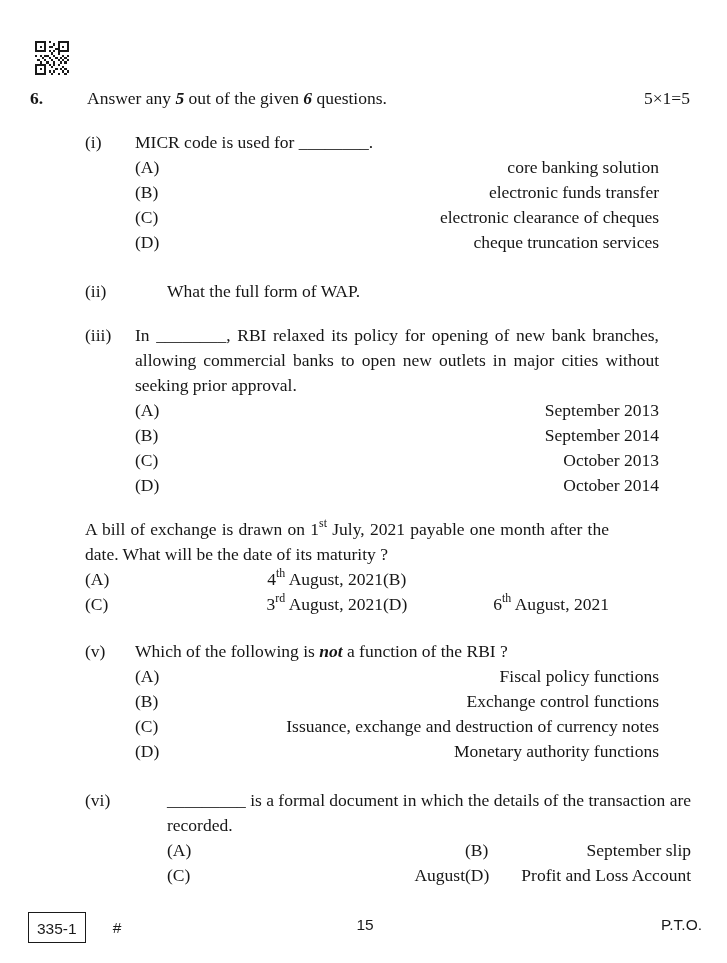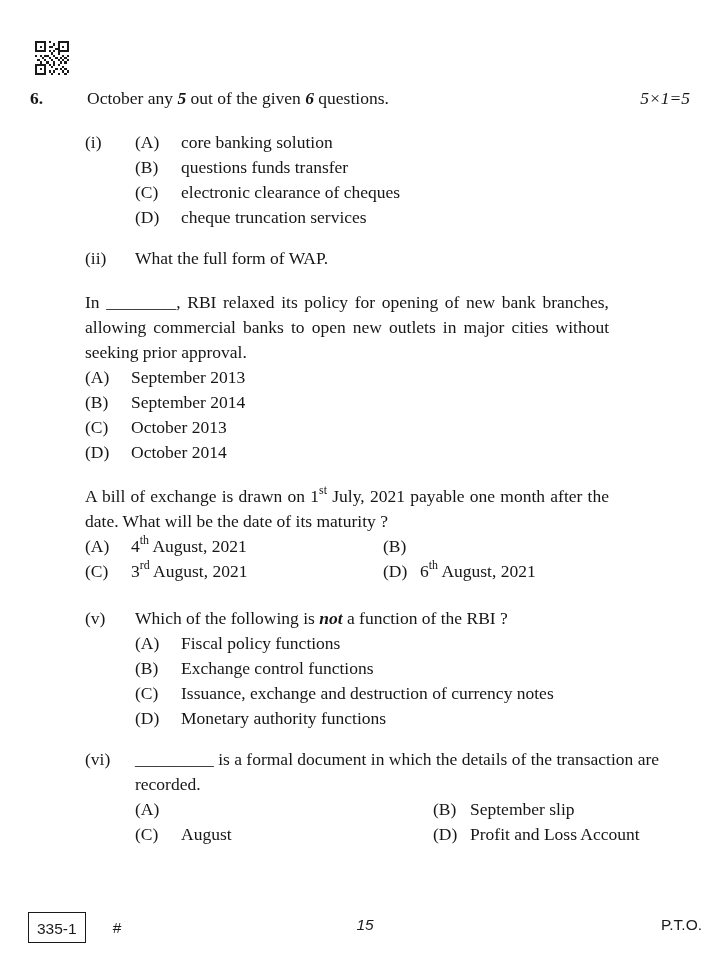--- a/index.html
+++ b/index.html
@@ -34,21 +34,20 @@
     display: flex;
     margin: 0 37px 0 30px;
   }
   .q6-num {
     width: 57px;
     font-weight: bold;
     flex: none;
   }
   .marks {
     margin-left: auto;
-    font-style: italic;
   }
   .q {
     display: flex;
     margin-left: 85px;
   }
   .q-label {
     width: 50px;
     flex: none;
   }
   .q-body {
@@ -60,21 +59,21 @@
     text-align: justify;
   }
   .opt {
     display: flex;
     line-height: 25px;
   }
   .opt-letter {
     width: 46px;
     flex: none;
   }
-  .opt-text { flex: 1; }
+  .opt-text { flex: 1; text-align: right; }
   .opts-grid {
     display: grid;
     grid-template-columns: 298px 226px;
   }
   .opt-right .opt-letter { width: 37px; }
   .seg-bi { font-weight: bold; font-style: italic; }
   sup {
     font-size: 68%;
     line-height: 0;
     position: relative;
@@ -103,29 +102,28 @@
   .code-box {
     border: 1.7px solid #1a1a1a;
     padding: 4px 8px 1px 8px;
   }
   .f-center {
     position: absolute;
     left: 0;
     right: 0;
     top: 1px;
     text-align: center;
-    font-style: italic;
   }
   .f-right {
     position: absolute;
     right: 0;
     top: 1px;
   }
   .mt19 { margin-top: 19px; }
-  .mt20 { margin-top: 16px; }
+  .mt20 { margin-top: 24px; gap: 32px; }
   .mt22 { margin-top: 22px; }
 </style>
 </head>
 <body>
 
 <div class="page">
 
   <svg class="qr" viewBox="0 0 15 15" shape-rendering="crispEdges" aria-hidden="true">
     <g fill="#1a1a1a">
       <rect x="0" y="0" width="5" height="5"></rect>
@@ -188,54 +186,56 @@
       <rect x="7" y="14" width="1" height="1"></rect>
         <rect x="10" y="14" width="1" height="1"></rect>
         <rect x="13" y="14" width="1" height="1"></rect>
     </g>
   </svg>
 
   <div class="content">
 
     <div class="header-row">
       <span class="q6-num">6.</span>
-      <span><span>October any </span><span class="seg-bi">5</span><span> out of the given </span><span class="seg-bi">6</span><span> questions.</span></span>
+      <span><span>Answer any </span><span class="seg-bi">5</span><span> out of the given </span><span class="seg-bi">6</span><span> questions.</span></span>
       <span class="marks">5×1=5</span>
     </div>
 
     <div class="q mt19">
       <div class="q-label">(i)</div>
       <div class="q-body">
+        <p class="stem"><span>MICR code is used for ________.</span></p>
         <div class="opt">
           <span class="opt-letter">(A)</span>
           <span class="opt-text"><span>core banking solution</span></span>
         </div>
         <div class="opt">
           <span class="opt-letter">(B)</span>
-          <span class="opt-text"><span>questions funds transfer</span></span>
+          <span class="opt-text"><span>electronic funds transfer</span></span>
         </div>
         <div class="opt">
           <span class="opt-letter">(C)</span>
           <span class="opt-text"><span>electronic clearance of cheques</span></span>
         </div>
         <div class="opt">
           <span class="opt-letter">(D)</span>
           <span class="opt-text"><span>cheque truncation services</span></span>
         </div>
       </div>
     </div>
 
     <div class="q mt20">
       <div class="q-label">(ii)</div>
       <div class="q-body">
         <p class="stem"><span>What the full form of WAP.</span></p>
       </div>
     </div>
 
     <div class="q mt19">
+      <div class="q-label">(iii)</div>
       <div class="q-body">
         <p class="stem"><span>In ________, RBI relaxed its policy for opening of new bank branches, allowing commercial banks to open new outlets in major cities without seeking prior approval.</span></p>
         <div class="opt">
           <span class="opt-letter">(A)</span>
           <span class="opt-text"><span>September 2013</span></span>
         </div>
         <div class="opt">
           <span class="opt-letter">(B)</span>
           <span class="opt-text"><span>September 2014</span></span>
         </div>

